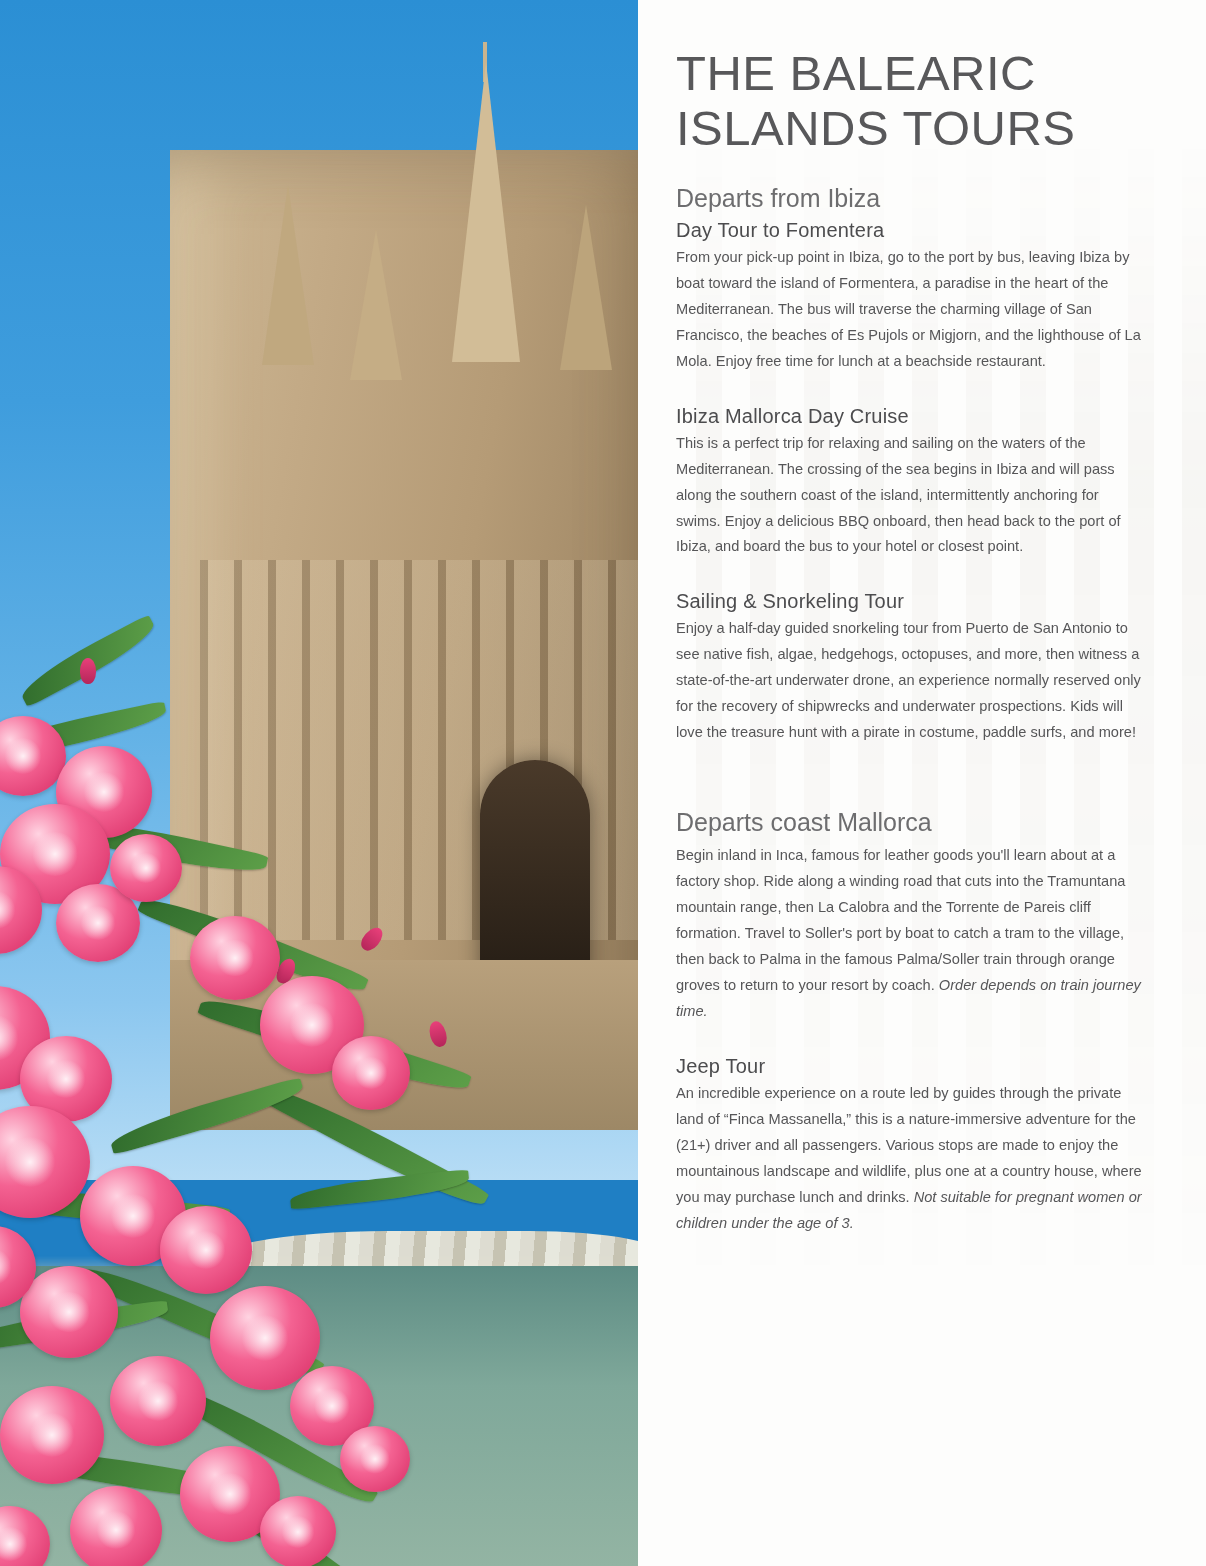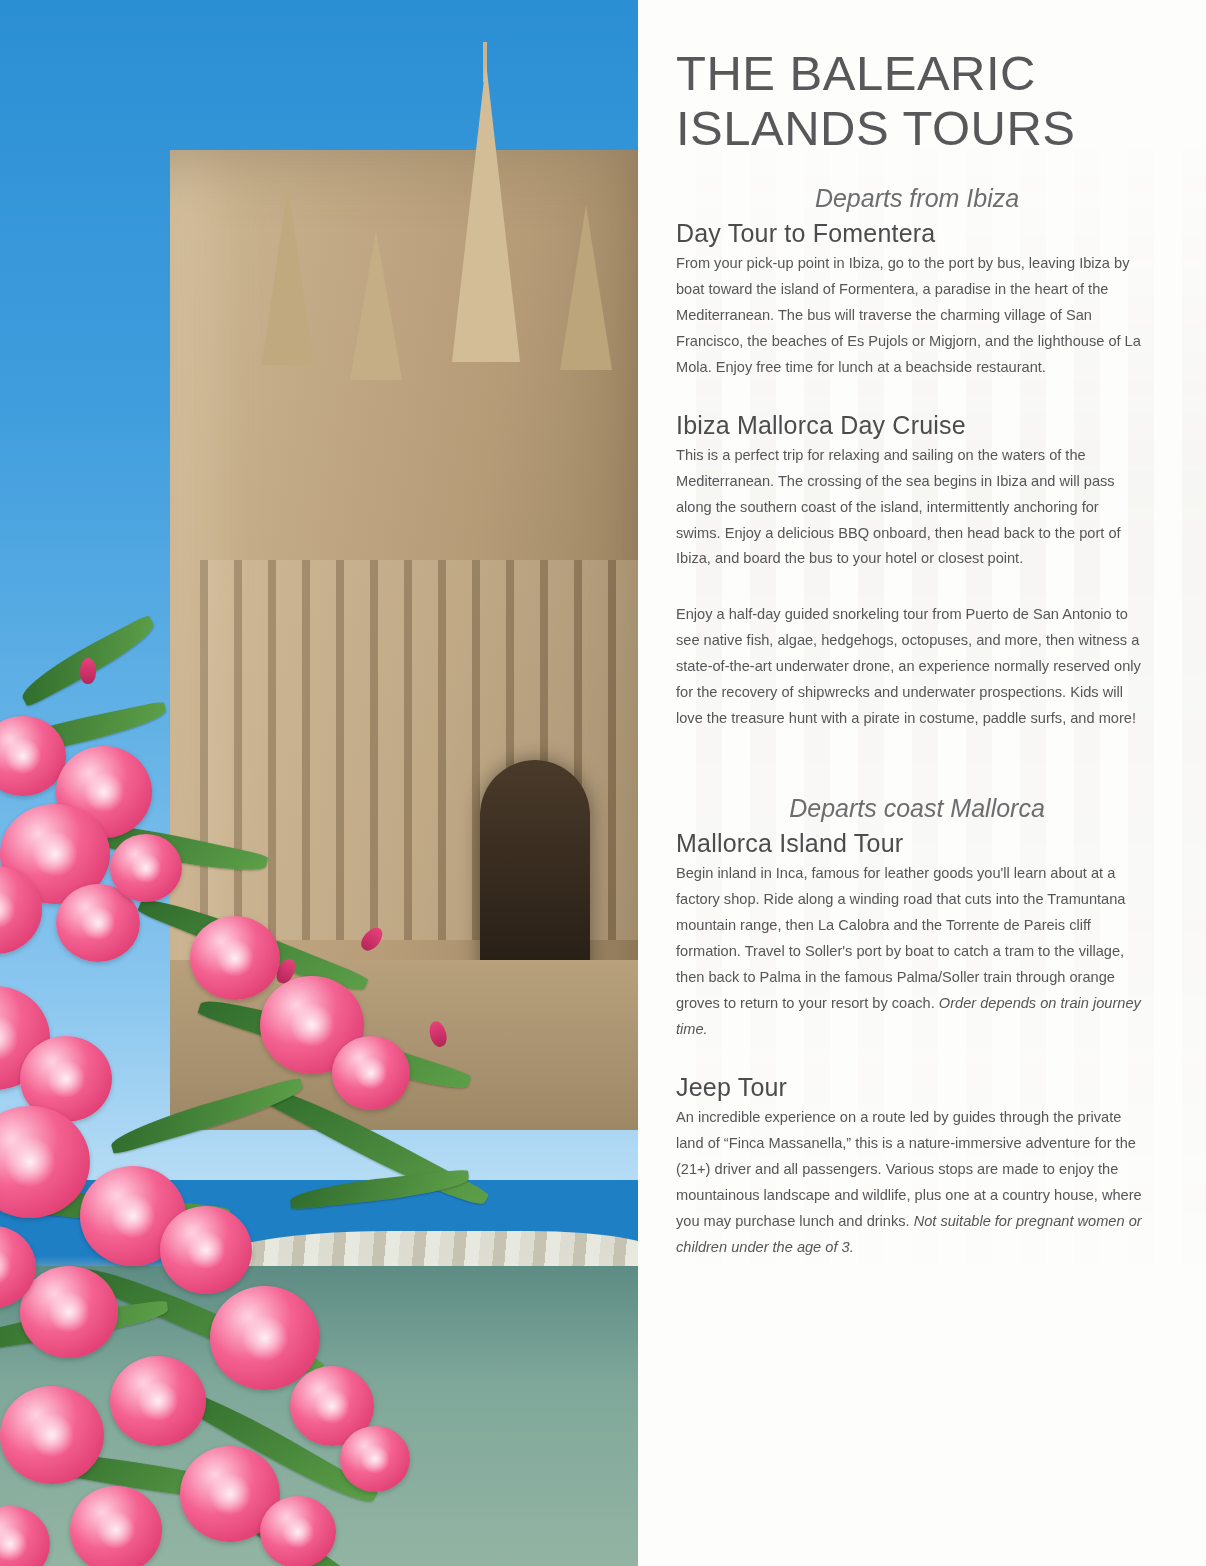--- a/index.html
+++ b/index.html
@@ -146,30 +146,28 @@
     position:relative;
     font-size: 49px;
     line-height: 1.12;
     font-weight: 300;
     letter-spacing: .5px;
     color: #58585a;
     margin: 0 0 28px 0;
   }
   .section-head {
     position:relative;
-    font-style: italic;
     font-weight: 400;
     font-size: 25px;
     color: #6d6d6f;
     margin: 10px 0 6px 0;
-    text-align: center;
   }
   .tour-title {
     position:relative;
-    font-size: 25px;
+    font-size: 20px;
     font-weight: 400;
     color: #4c4c4e;
     margin: 0 0 3px 0;
     letter-spacing: .2px;
   }
   .tour-body {
     position:relative;
     font-size: 14.6px;
     line-height: 1.78;
     color: #565658;
@@ -258,25 +256,25 @@
     <h1 class="doc-title">THE BALEARIC ISLANDS TOURS</h1>
 
     <h2 class="section-head">Departs from Ibiza</h2>
 
     <h3 class="tour-title">Day Tour to Fomentera</h3>
     <p class="tour-body">From your pick-up point in Ibiza, go to the port by bus, leaving Ibiza by boat toward the island of Formentera, a paradise in the heart of the Mediterranean. The bus will traverse the charming village of San Francisco, the beaches of Es Pujols or Migjorn, and the lighthouse of La Mola. Enjoy free time for lunch at a beachside restaurant.</p>
 
     <h3 class="tour-title">Ibiza Mallorca Day Cruise</h3>
     <p class="tour-body">This is a perfect trip for relaxing and sailing on the waters of the Mediterranean. The crossing of the sea begins in Ibiza and will pass along the southern coast of the island, intermittently anchoring for swims. Enjoy a delicious BBQ onboard, then head back to the port of Ibiza, and board the bus to your hotel or closest point.</p>
 
+    <h3 class="tour-title">Sailing &amp; Snorkeling Tour</h3>
     <p class="tour-body">Enjoy a half-day guided snorkeling tour from Puerto de San Antonio to see native fish, algae, hedgehogs, octopuses, and more, then witness a state-of-the-art underwater drone, an experience normally reserved only for the recovery of shipwrecks and underwater prospections. Kids will love the treasure hunt with a pirate in costume, paddle surfs, and more!</p>
 
     <div class="gap-lg"></div>
 
     <h2 class="section-head">Departs coast Mallorca</h2>
 
-    <h3 class="tour-title">Mallorca Island Tour</h3>
     <p class="tour-body"><span>Begin inland in Inca, famous for leather goods you'll learn about at a factory shop. Ride along a winding road that cuts into the Tramuntana mountain range, then La Calobra and the Torrente de Pareis cliff formation. Travel to Soller's port by boat to catch a tram to the village, then back to Palma in the famous Palma/Soller train through orange groves to return to your resort by coach. </span><em>Order depends on train journey time.</em></p>
 
     <h3 class="tour-title">Jeep Tour</h3>
     <p class="tour-body"><span>An incredible experience on a route led by guides through the private land of “Finca Massanella,” this is a nature-immersive adventure for the (21+) driver and all passengers. Various stops are made to enjoy the mountainous landscape and wildlife, plus one at a country house, where you may purchase lunch and drinks. </span><em>Not suitable for pregnant women or children under the age of 3.</em></p>
   </div>
 </div>
 
 </body></html>

